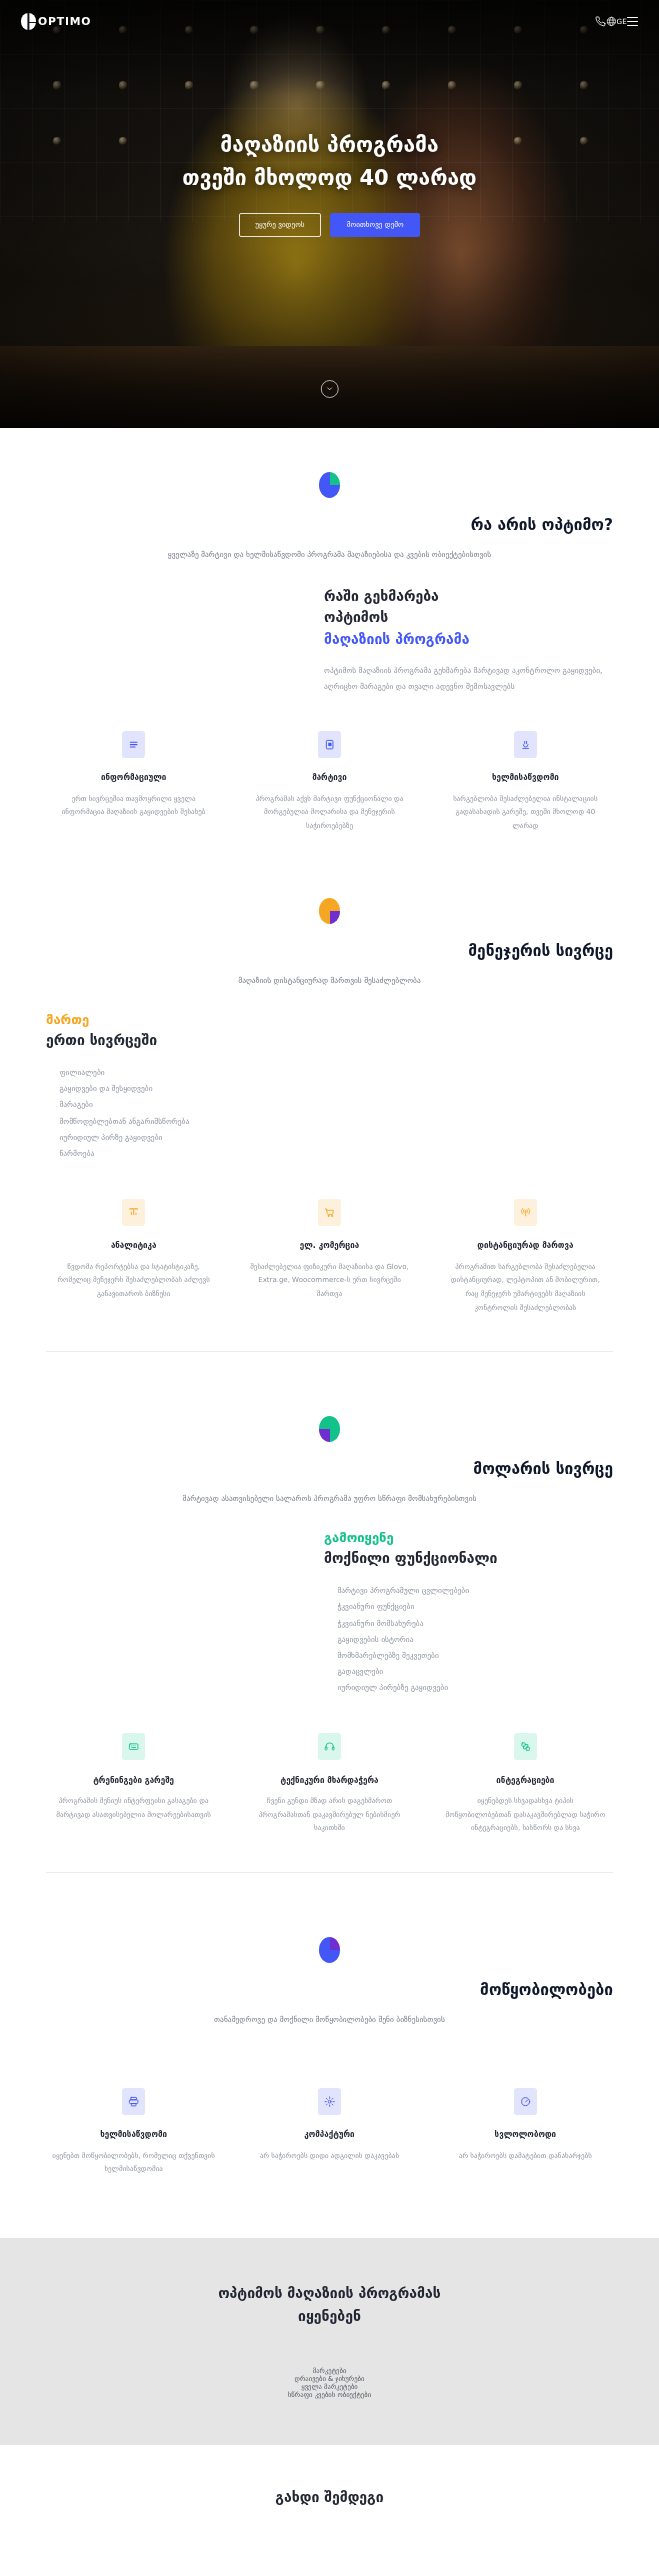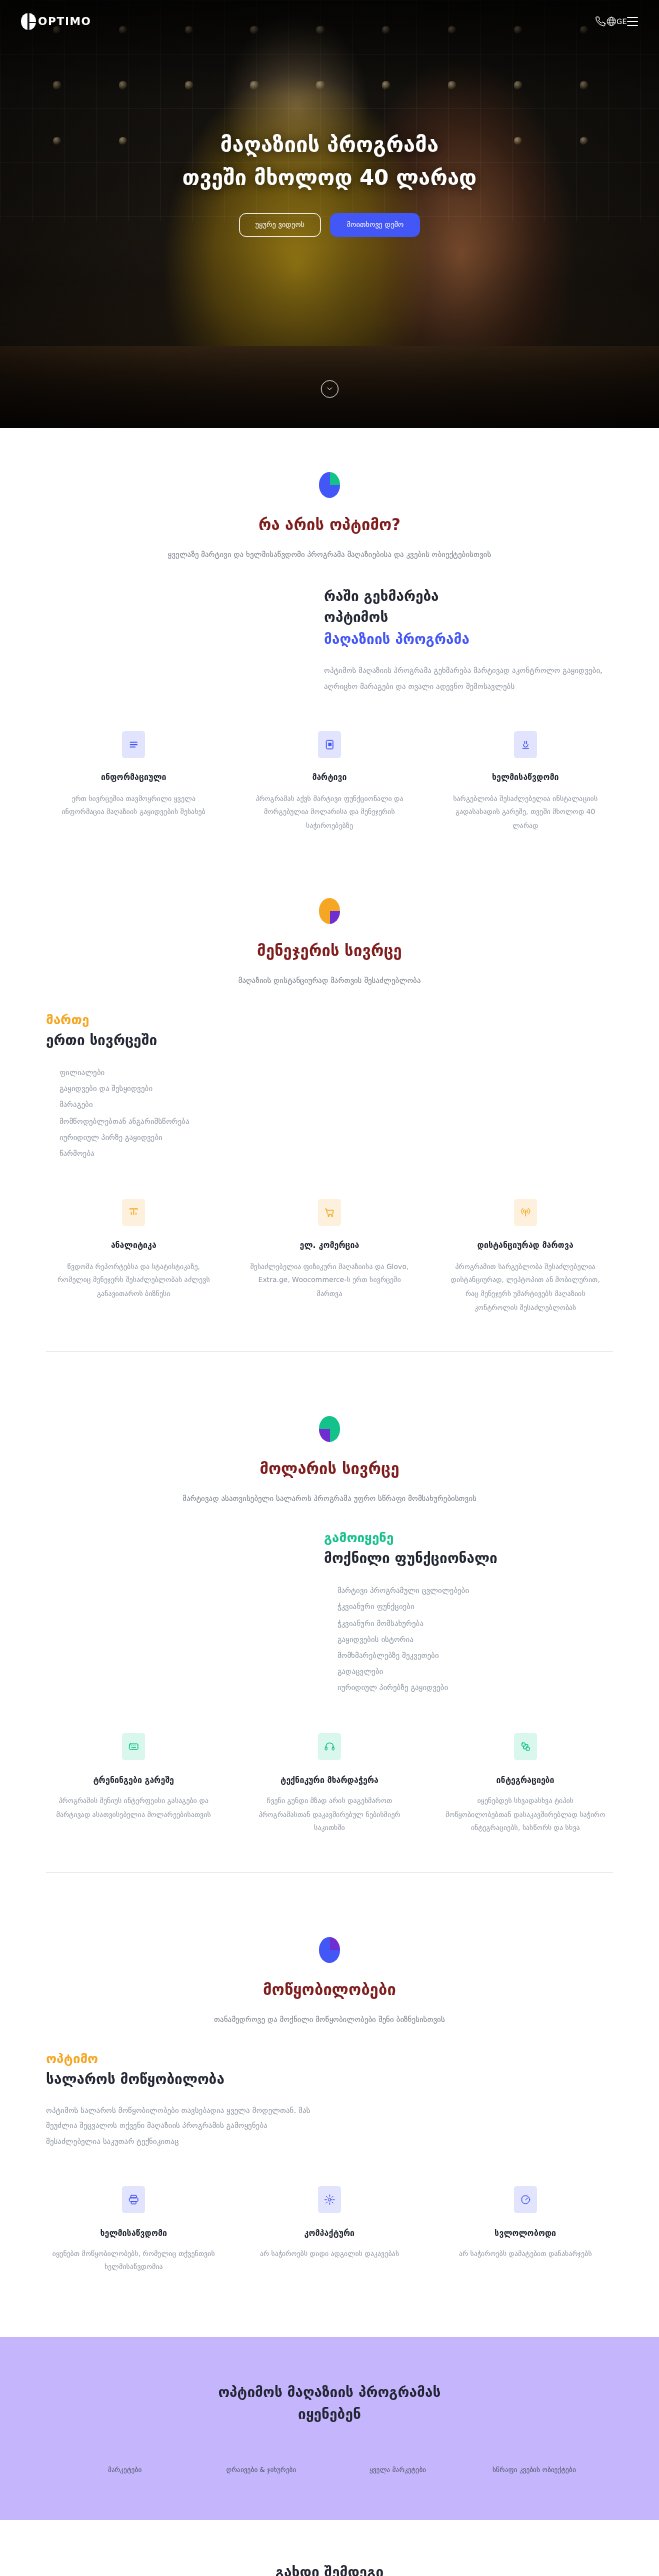--- a/index.html
+++ b/index.html
@@ -87,42 +87,42 @@
     position:relative; z-index:6;
     display:flex; flex-direction:column; align-items:center; justify-content:center;
     height:100%; padding-bottom:62px;
   }
   .hero-title {
     color:#fff; font-size:21px; line-height:1.55; font-weight:700;
     text-align:center; margin:0 0 18.5px; text-shadow:0 1px 9.3px rgba(0,0,0,.65);
   }
   .hero-buttons { display:flex; gap:9.3px; }
   .btn {
-    font-family:inherit; font-size:7.2px; border-radius:7px; cursor:pointer;
+    font-family:inherit; font-size:7.2px; border-radius:2px; cursor:pointer;
     padding:6.7px 15.5px; border:0.5px solid transparent; white-space:nowrap;
   }
   .btn-ghost { background:transparent; color:#fff; border-color:rgba(255,255,255,.85); }
   .btn-primary { background:#4356f6; color:#fff; }
   .scroll-cue {
     position:absolute; bottom:30px; left:50%; transform:translateX(-50%); z-index:6;
     width:18.5px; height:18.5px; border-radius:50%; border:0.5px solid rgba(255,255,255,.65);
     display:flex; align-items:center; justify-content:center; color:#fff; cursor:pointer;
   }
   .scroll-cue svg { width:7.7px; height:7.7px; }
 
   
   section { padding:0 20.6px; }
   .sec { padding-top:44px; padding-bottom:20.6px; }
   .sec-icon {
     width:21.6px; height:26px; margin:0 auto 17.5px; position:relative;
     border-radius:50%; overflow:hidden;
   }
   .sec-icon .q { position:absolute; width:50%; height:50%; }
   .sec-title {
-    text-align:center; font-size:15.5px; font-weight:700; margin:0 0 15.5px; color:#7f1d1d;
+    text-align:right; font-size:15.5px; font-weight:700; margin:0 0 15.5px; color:#0f172a;
   }
   .sec-sub {
     text-align:center; font-size:7.5px; color:#707784; margin:0 auto 5.2px;
     max-width:433px; line-height:1.7;
   }
 
   
   .split { display:flex; gap:26px; margin-top:24px; }
   .split-left { flex:1; }
   .split-right { width:289px; }
@@ -142,23 +142,23 @@
     width:23px; height:27px; margin:0 auto 15.5px; border-radius:3.1px;
     display:flex; align-items:center; justify-content:center;
   }
   .card-icon svg { width:11.3px; height:11.3px; }
   .card-title { font-size:8px; font-weight:700; margin:0 0 10.3px; color:#232733; }
   .card-text { font-size:7px; line-height:1.95; color:#8b919d; margin:0; padding:0 6.2px; }
 
   .rule { height:0.5px; background:#e9ebf0; margin:36px auto 0; max-width:567px; }
 
   
-  .band { background:#c4b5fd; padding:44px 20.6px 46px; margin-top:41px; }
+  .band { background:#e5e5e5; padding:44px 20.6px 46px; margin-top:41px; }
   .band-title { text-align:center; font-size:14px; font-weight:700; line-height:1.6; margin:0 0 40px; color:#232733; }
-  .logo-row { display:flex; justify-content:space-between; align-items:center; max-width:546px; margin:0 auto; }
+  .logo-row { display:flex; justify-content:space-between; align-items:center; max-width:546px; margin:0 auto;flex-direction:column; }
   .logo-item { font-size:6.7px; color:#4d535e; text-align:center; flex:1; }
 
   
   .cta { text-align:center; padding:44px 20.6px 49px; }
   .cta-title { font-size:14px; font-weight:700; margin:0 0 11.3px; color:#232733; }
 </style>
 </head>
 <body>
 
 <div class="wrap">
@@ -431,25 +431,20 @@
     <div class="sec-icon">
       <span class="q" style="left:0;top:0;background:#4356f6"></span>
       <span class="q" style="right:0;top:0;background:#6f2fd0"></span>
       <span class="q" style="left:0;bottom:0;background:#4356f6"></span>
       <span class="q" style="right:0;bottom:0;background:#4356f6"></span>
     </div>
     <h2 class="sec-title">მოწყობილობები</h2>
     <p class="sec-sub">თანამედროვე და მოქნილი მოწყობილობები შენი ბიზნესისთვის</p>
 
     <div class="split">
-      <div class="split-right" style="width:268px">
-        <p class="kicker orange">ოპტიმო</p>
-        <h3 class="block-title">სალაროს მოწყობილობა</h3>
-        <p class="block-body">ოპტიმოს სალაროს მოწყობილობები თავსებადია ყველა მოდელთან. მას შეუძლია შეცვალოს თქვენი მაღაზიის პროგრამის გამოყენება შესაძლებელია საკუთარ ტექნიკითაც</p>
-      </div>
       <div class="split-left"></div>
     </div>
 
     <div class="cards">
       <div class="card">
         <div class="card-icon" style="background:#e2e4fd">
           <svg viewBox="0 0 24 24" fill="none" stroke="#4356f6" stroke-width="1.9" stroke-linecap="round">
                 <rect x="6" y="3" width="12" height="5" rx="1"></rect>
                 <rect x="3" y="8" width="18" height="8" rx="2"></rect>
                 <rect x="7" y="16" width="10" height="5" rx="1"></rect>

